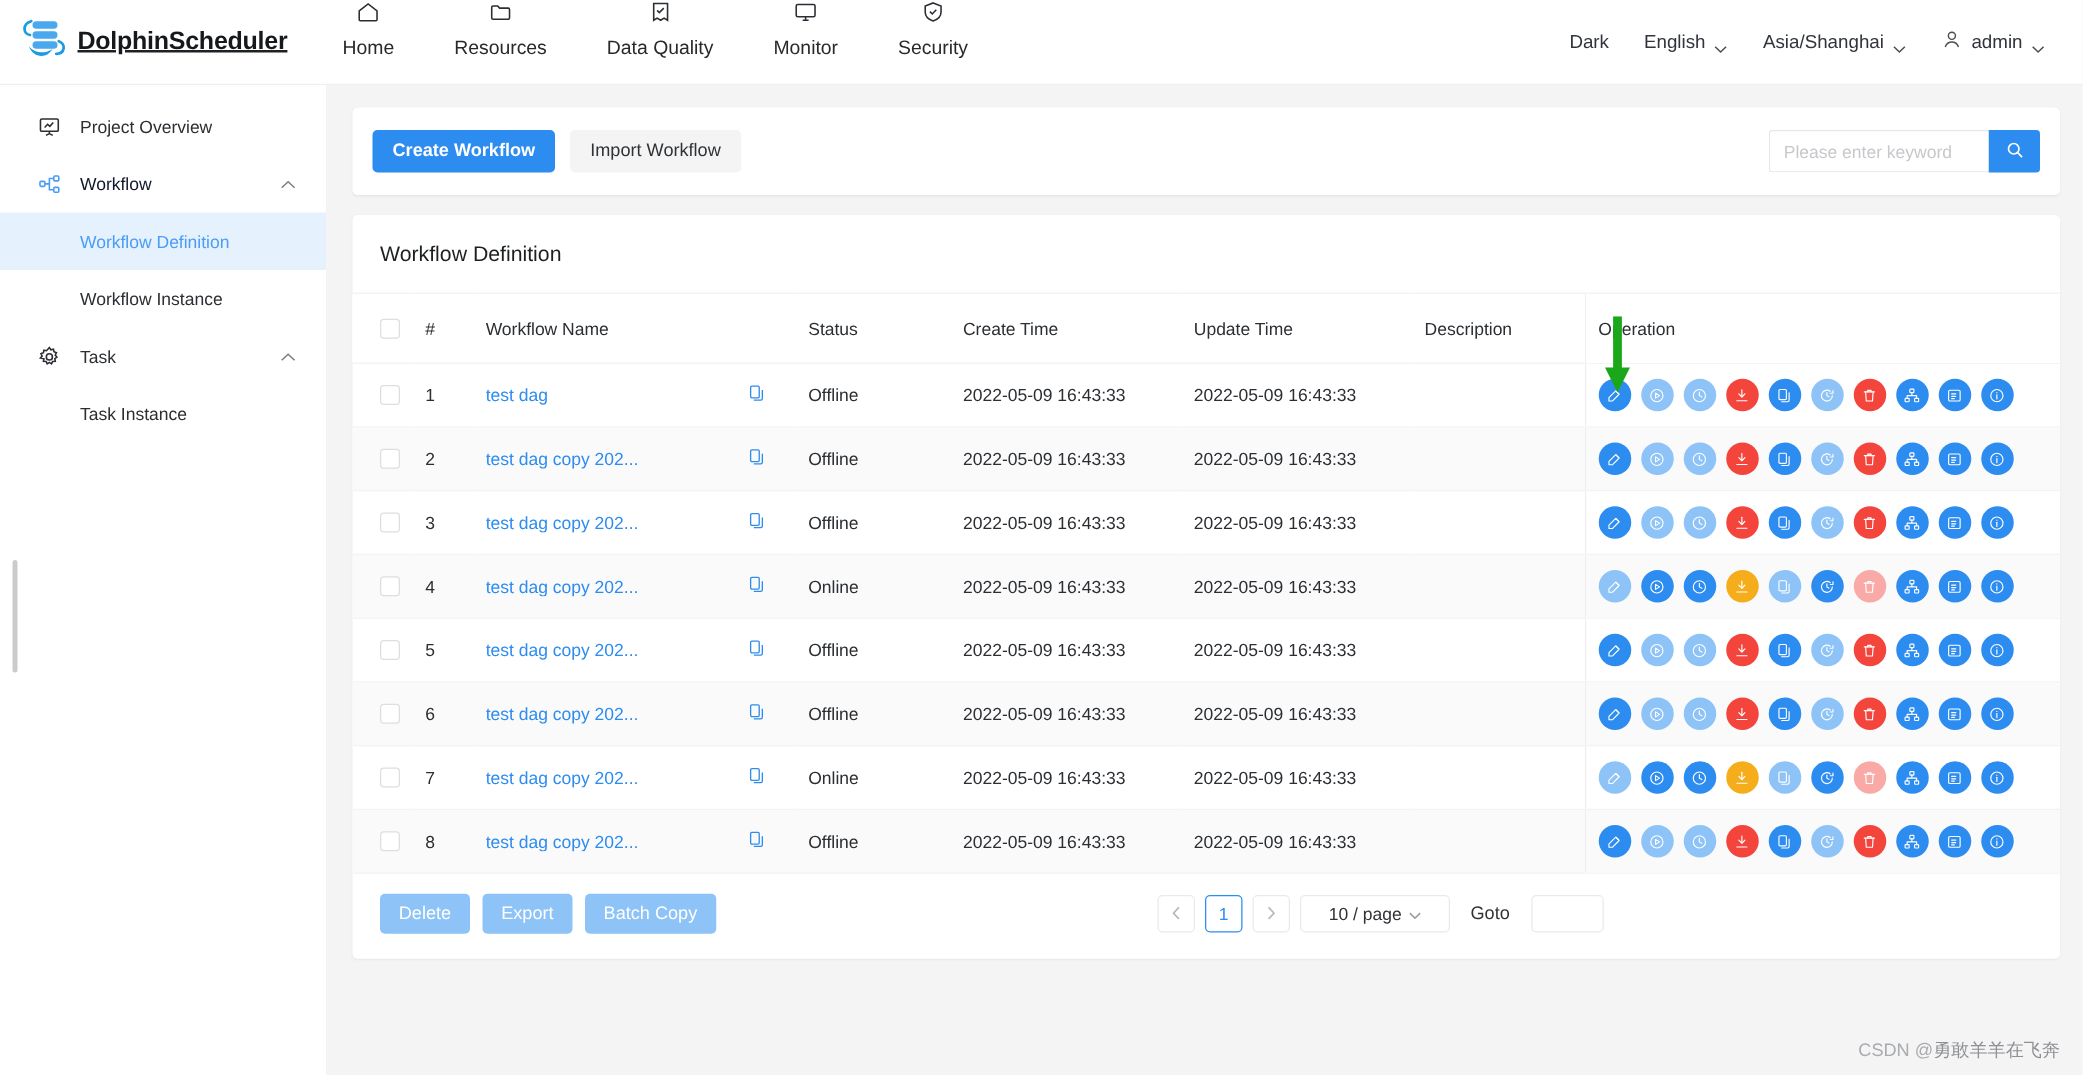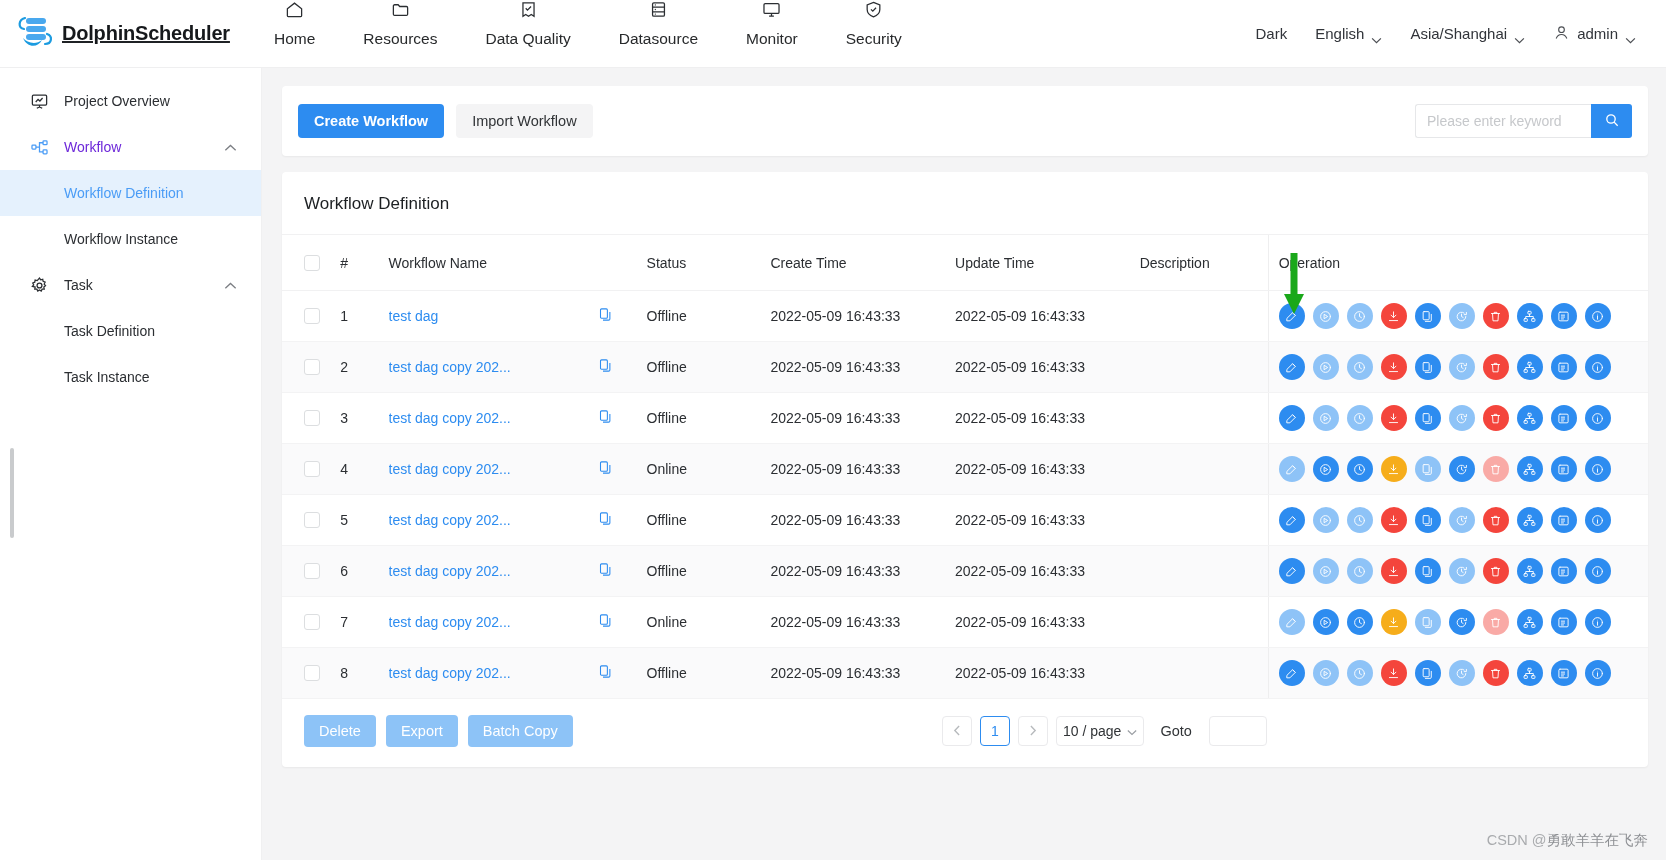--- a/index.html
+++ b/index.html
@@ -48,21 +48,21 @@
     width: 262px; background:#fff; flex:none;
     padding-top: 10px; position:relative;
     border-right: 1px solid #f0f0f1;
   }
   .side-row {
     display:flex; align-items:center; height:46px;
     padding-left: 28px; font-size:14px; color:#2b2e32; cursor:pointer;
     position:relative;
   }
   .side-row .si { width:22px; display:flex; align-items:center; justify-content:center; margin-right:14px;}
-  .side-row.accent { color:#6d28d9; }
+  .side-row.accent { color:#0f172a; }
   .side-row.sub { padding-left: 64px; height:46px; }
   .side-row.selected { background:#e5f1fd; color:#4a9cf6; }
   .side-arrow { position:absolute; right:24px; top:50%; transform:translateY(-50%); }
   .sb-scroll {
     position:absolute; left:10px; top:380px; width:4px; height:90px;
     background:#c9cbcd; border-radius:2px;
   }
 
   
   #main { flex:1; padding: 18px 18px 0 20px; overflow:hidden; }
@@ -145,21 +145,21 @@
     background:#8dc3f7; font-size:14.5px; padding: 0 15px; margin-right:10px;
     cursor:pointer; font-family:inherit;
   }
   .pager { display:flex; align-items:center; gap:8px; margin: 0 auto; }
   .pg {
     min-width:30px; height:30px; border:1px solid #eaeaec; border-radius:4px;
     background:#fff; display:flex; align-items:center; justify-content:center;
     font-size:14px; color:#9a9ea3; cursor:pointer; padding: 0 7px;
   }
   .pg.cur { border-color:#2d8cf0; color:#2d8cf0; }
-  .pg.sel { color:#303336; gap:6px; padding: 0 6px; text-align: center; }
+  .pg.sel { color:#303336; gap:6px; padding: 0 22px; text-align: center; }
   .goto-lbl { font-size:14.5px; color:#303336; margin-left:8px; }
   .goto-in {
     width:58px; height:30px; border:1px solid #eaeaec; border-radius:4px;
     margin-left:9px; outline:none; font-family:inherit; font-size:14px; padding:0 8px;
   }
 
   
   #annot-arrow { position:absolute; left:1283px; top:253px; z-index:30; }
 
   
@@ -209,32 +209,20 @@
         <svg width="19" height="19" viewBox="0 0 24 24" fill="none" stroke="#2b2e32" stroke-width="1.6">
           <path d="M5 3.5h14v17l-3.5-2.2-3.5 2.2-3.5-2.2L5 20.5Z"></path>
           <path d="M8.5 10.5l2.2 2.3 4.5-4.6"></path>
         </svg>
       </span>
       <span>Data Quality</span>
     </div>
     <div class="nav-item">
       <span>
         <svg width="19" height="19" viewBox="0 0 24 24" fill="none" stroke="#2b2e32" stroke-width="1.6">
-          <rect x="4.5" y="3.5" width="15" height="17" rx="1.6"></rect>
-          <path d="M4.5 9h15M4.5 15h15"></path>
-          <circle cx="8" cy="6.2" r="0.8" fill="#2b2e32" stroke="none"></circle>
-          <circle cx="8" cy="12" r="0.8" fill="#2b2e32" stroke="none"></circle>
-          <circle cx="8" cy="17.8" r="0.8" fill="#2b2e32" stroke="none"></circle>
-        </svg>
-      </span>
-      <span>Datasource</span>
-    </div>
-    <div class="nav-item">
-      <span>
-        <svg width="19" height="19" viewBox="0 0 24 24" fill="none" stroke="#2b2e32" stroke-width="1.6">
           <rect x="2.5" y="4.5" width="19" height="12.5" rx="1.6"></rect>
           <path d="M9 20.5h6M12 17v3.5"></path>
         </svg>
       </span>
       <span>Monitor</span>
     </div>
     <div class="nav-item">
       <span>
         <svg width="19" height="19" viewBox="0 0 24 24" fill="none" stroke="#2b2e32" stroke-width="1.6">
           <path d="M12 3 L20 6.2 V12 c0 4.8 -3.4 7.6 -8 9.2 C7.4 19.6 4 16.8 4 12 V6.2 Z"></path>
@@ -326,23 +314,20 @@
           <circle cx="12" cy="12" r="3.1"></circle>
           <path d="M12 2.6l1.5 2.2 2.6-.6.5 2.6 2.5 1-1.2 2.4 1.7 2-2.1 1.7.5 2.6-2.7.2-1.1 2.4-2.2-1.5-2.2 1.5-1.1-2.4-2.7-.2.5-2.6L3 13.2l1.7-2-1.2-2.4 2.5-1 .5-2.6 2.6.6Z"></path>
         </svg>
       </span>
       <span>Task</span>
       <span class="side-arrow">
         <svg width="13" height="8" viewBox="0 0 14 9" fill="none" stroke="#7b7e83" stroke-width="1.4">
             <path d="M1.2 7 L7 1.6 L12.8 7"></path>
           </svg>
       </span>
-    </div>
-    <div class="side-row sub">
-      <span>Task Definition</span>
     </div>
     <div class="side-row sub">
       <span>Task Instance</span>
     </div>
 
     <div class="sb-scroll"></div>
   </div>
 
   <div id="main">
 

